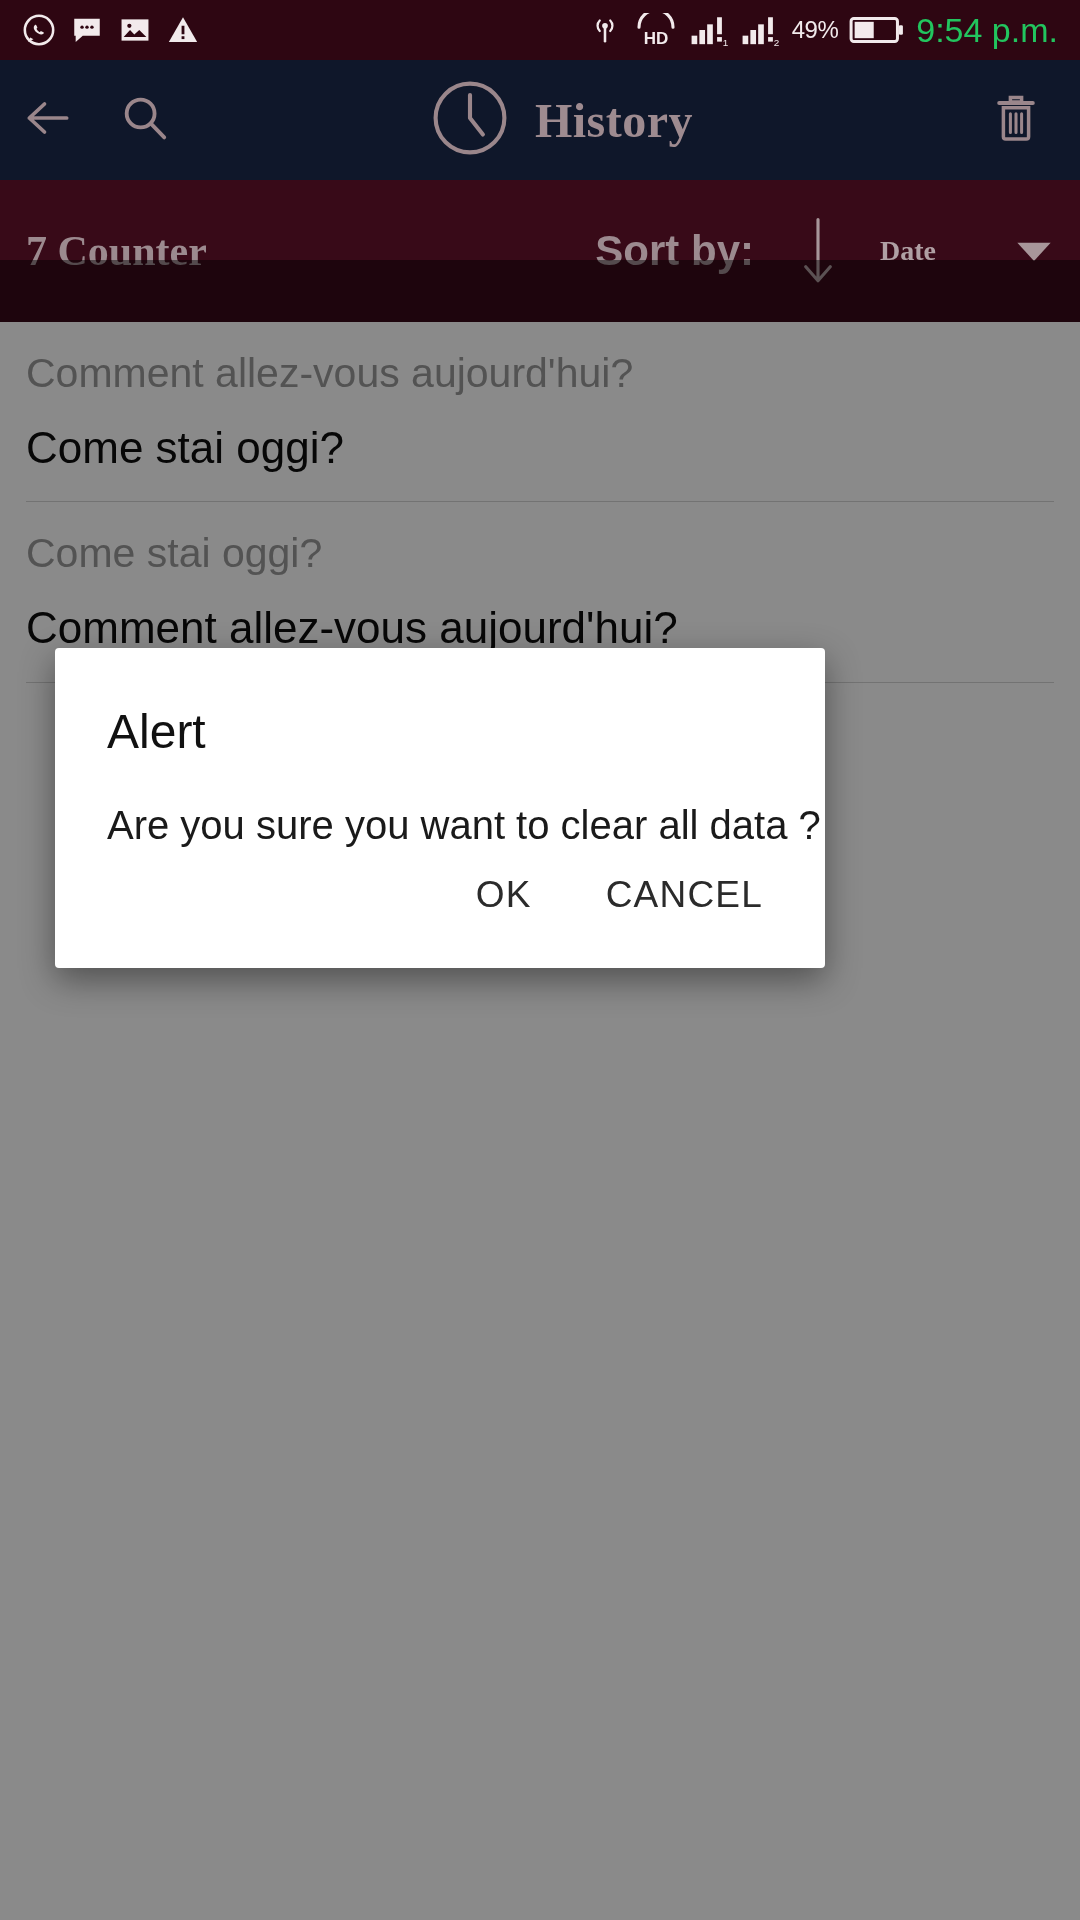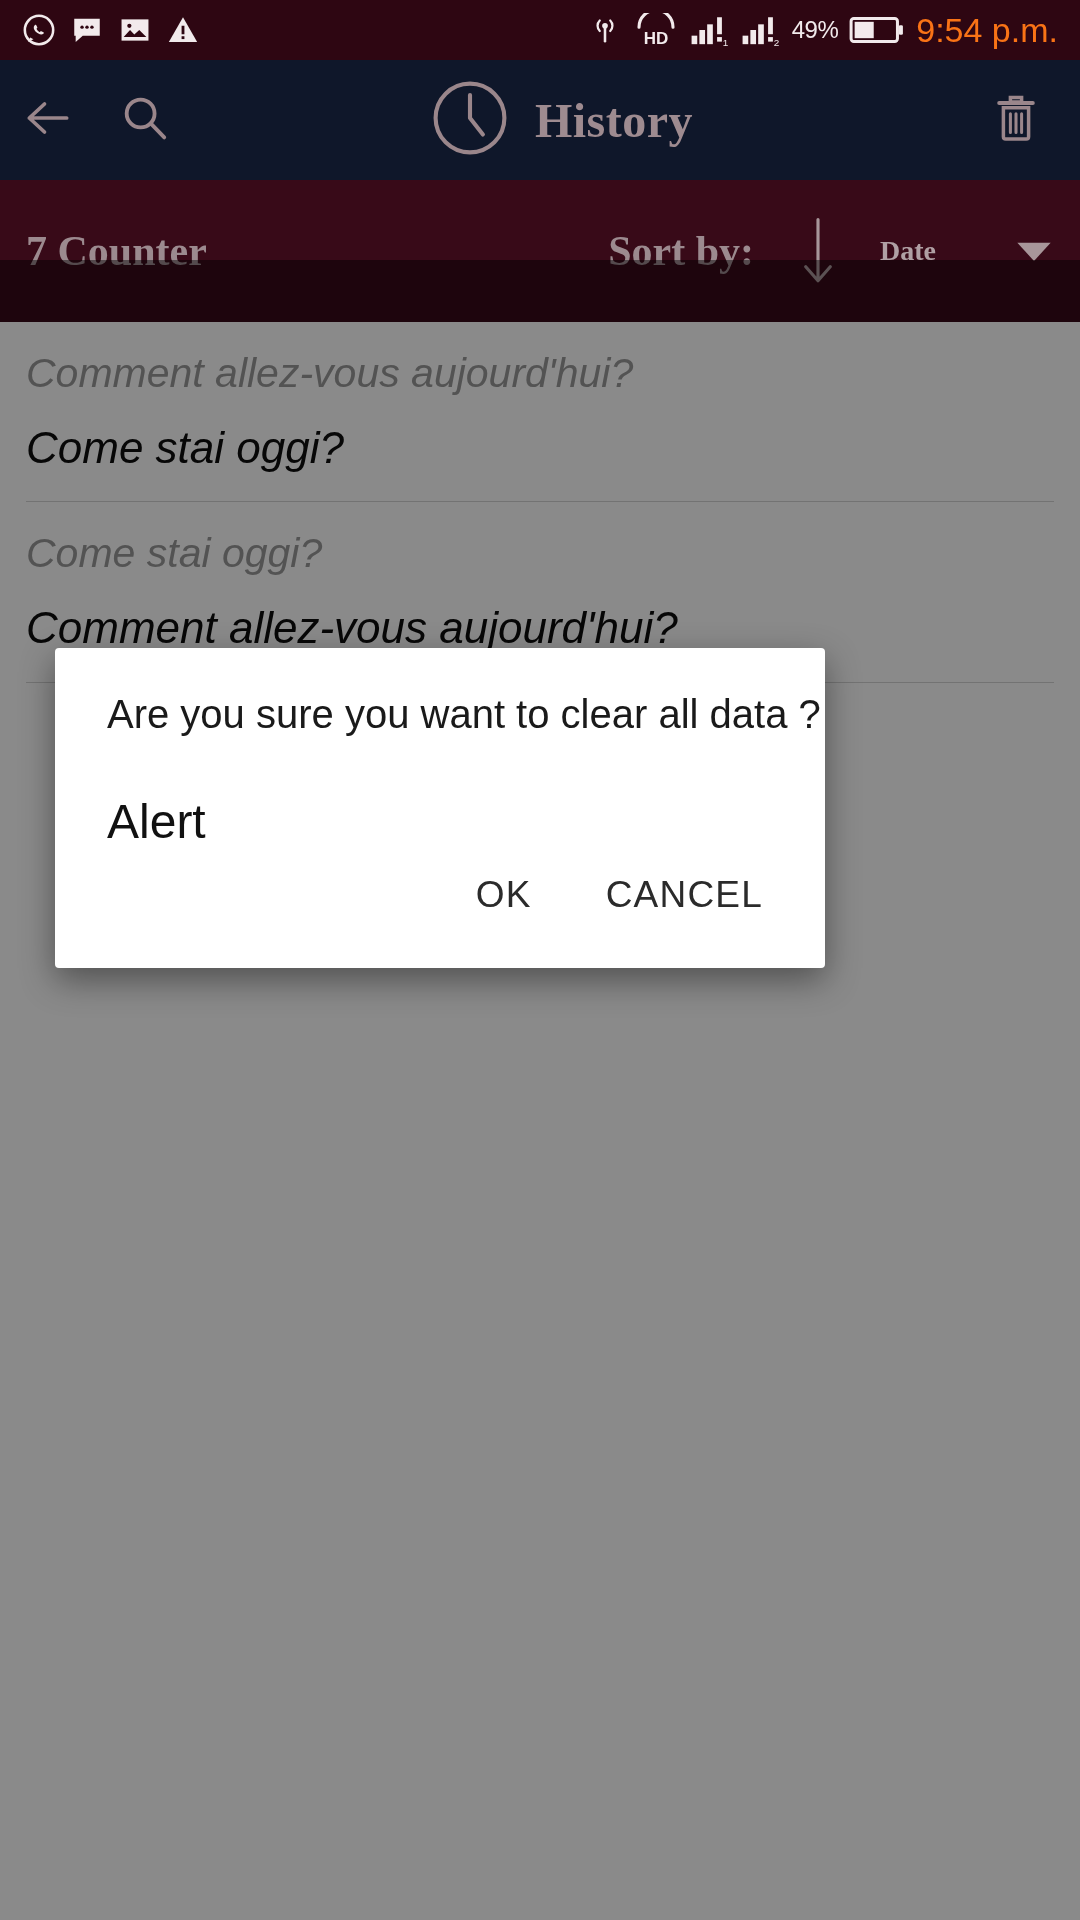--- a/index.html
+++ b/index.html
@@ -18,21 +18,21 @@
   #status-bar{
     position:absolute; top:0; left:0; width:1080px; height:60px;
     background:#2e0612;
     display:flex; align-items:center; justify-content:space-between;
     padding:0 22px;
   }
   .sb-left{ display:flex; align-items:center; gap:14px; }
   .sb-right{ display:flex; align-items:center; gap:11px; }
   .sb-ico{ display:inline-flex; align-items:center; justify-content:flex-start; }
   .sb-text{ color:#f2eaec; font-size:24px; letter-spacing:-0.5px; white-space:nowrap; }
-  .sb-time{ color:#f97316; font-size:34px; white-space:nowrap; }
+  .sb-time{ color:#22c55e; font-size:34px; white-space:nowrap; }
 
   
   #app-bar{
     position:absolute; top:60px; left:0; width:1080px; height:120px;
     background:#0f172a;
     display:flex; align-items:center;
   }
   #app-bar .bar-btn{
     width:96px; height:120px; display:flex; align-items:center; justify-content:center;
   }
@@ -59,42 +59,42 @@
     font-family:"Liberation Serif", serif;
     font-weight:bold;
     font-size:42px;
     color:#9c8a8f;
   }
   #sort-group{
     margin-left:auto;
     display:flex; align-items:center; gap:0px;
   }
   #sort-by-label{
-    font-family:Liberation Serif, serif;
+    font-family:Liberation Sans, sans-serif;
     font-weight:bold;
     font-size:42px;
     color:#9c8a8f;
     margin-right:42px;
   }
   #sort-dir-icon{ margin-right:40px; display:flex; align-items:center; }
   #sort-field{
     font-family:"Liberation Serif", serif;
     font-weight:bold;
     font-size:28px;
     color:#b0a0a4;
     margin-right:78px;
   }
   #sort-caret{ display:flex; align-items:center; }
 
   
   #history-list{
     position:absolute; top:322px; left:0; width:1080px; bottom:0;
     background:#ffffff;
   }
-  .history-item{ padding:26px 26px 0 26px;font-style:italic; }
+  .history-item{ padding:26px 26px 0 26px; }
   .hi-source{
     font-size:41px;
     color:#9a9a9a;
     line-height:1.24;
     white-space:nowrap;
   }
   .hi-target{
     font-size:44px;
     color:#0d0d0d;
     line-height:1.24;
@@ -303,21 +303,21 @@
       <div class="hi-source">Come stai oggi?</div>
       <div class="hi-target">Comment allez-vous aujourd'hui?</div>
       <div class="hi-divider"></div>
     </div>
 
   </div>
 
   <div id="scrim"></div>
 
   <div id="alert-dialog">
+    <div id="dialog-title">Alert</div>
     <div id="dialog-message">Are you sure you want to clear all data ?</div>
-    <div id="dialog-title">Alert</div>
     <div id="dialog-actions">
       <button class="dlg-btn">OK</button>
       <button class="dlg-btn">CANCEL</button>
     </div>
   </div>
 
 </div>
 
 </body></html>

